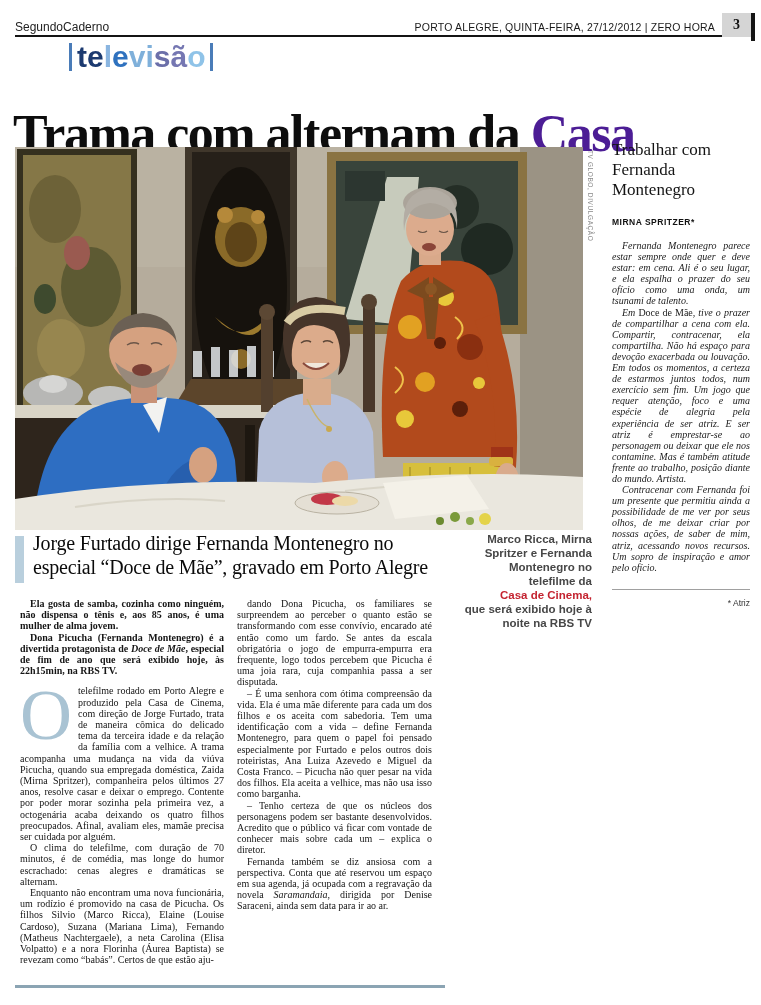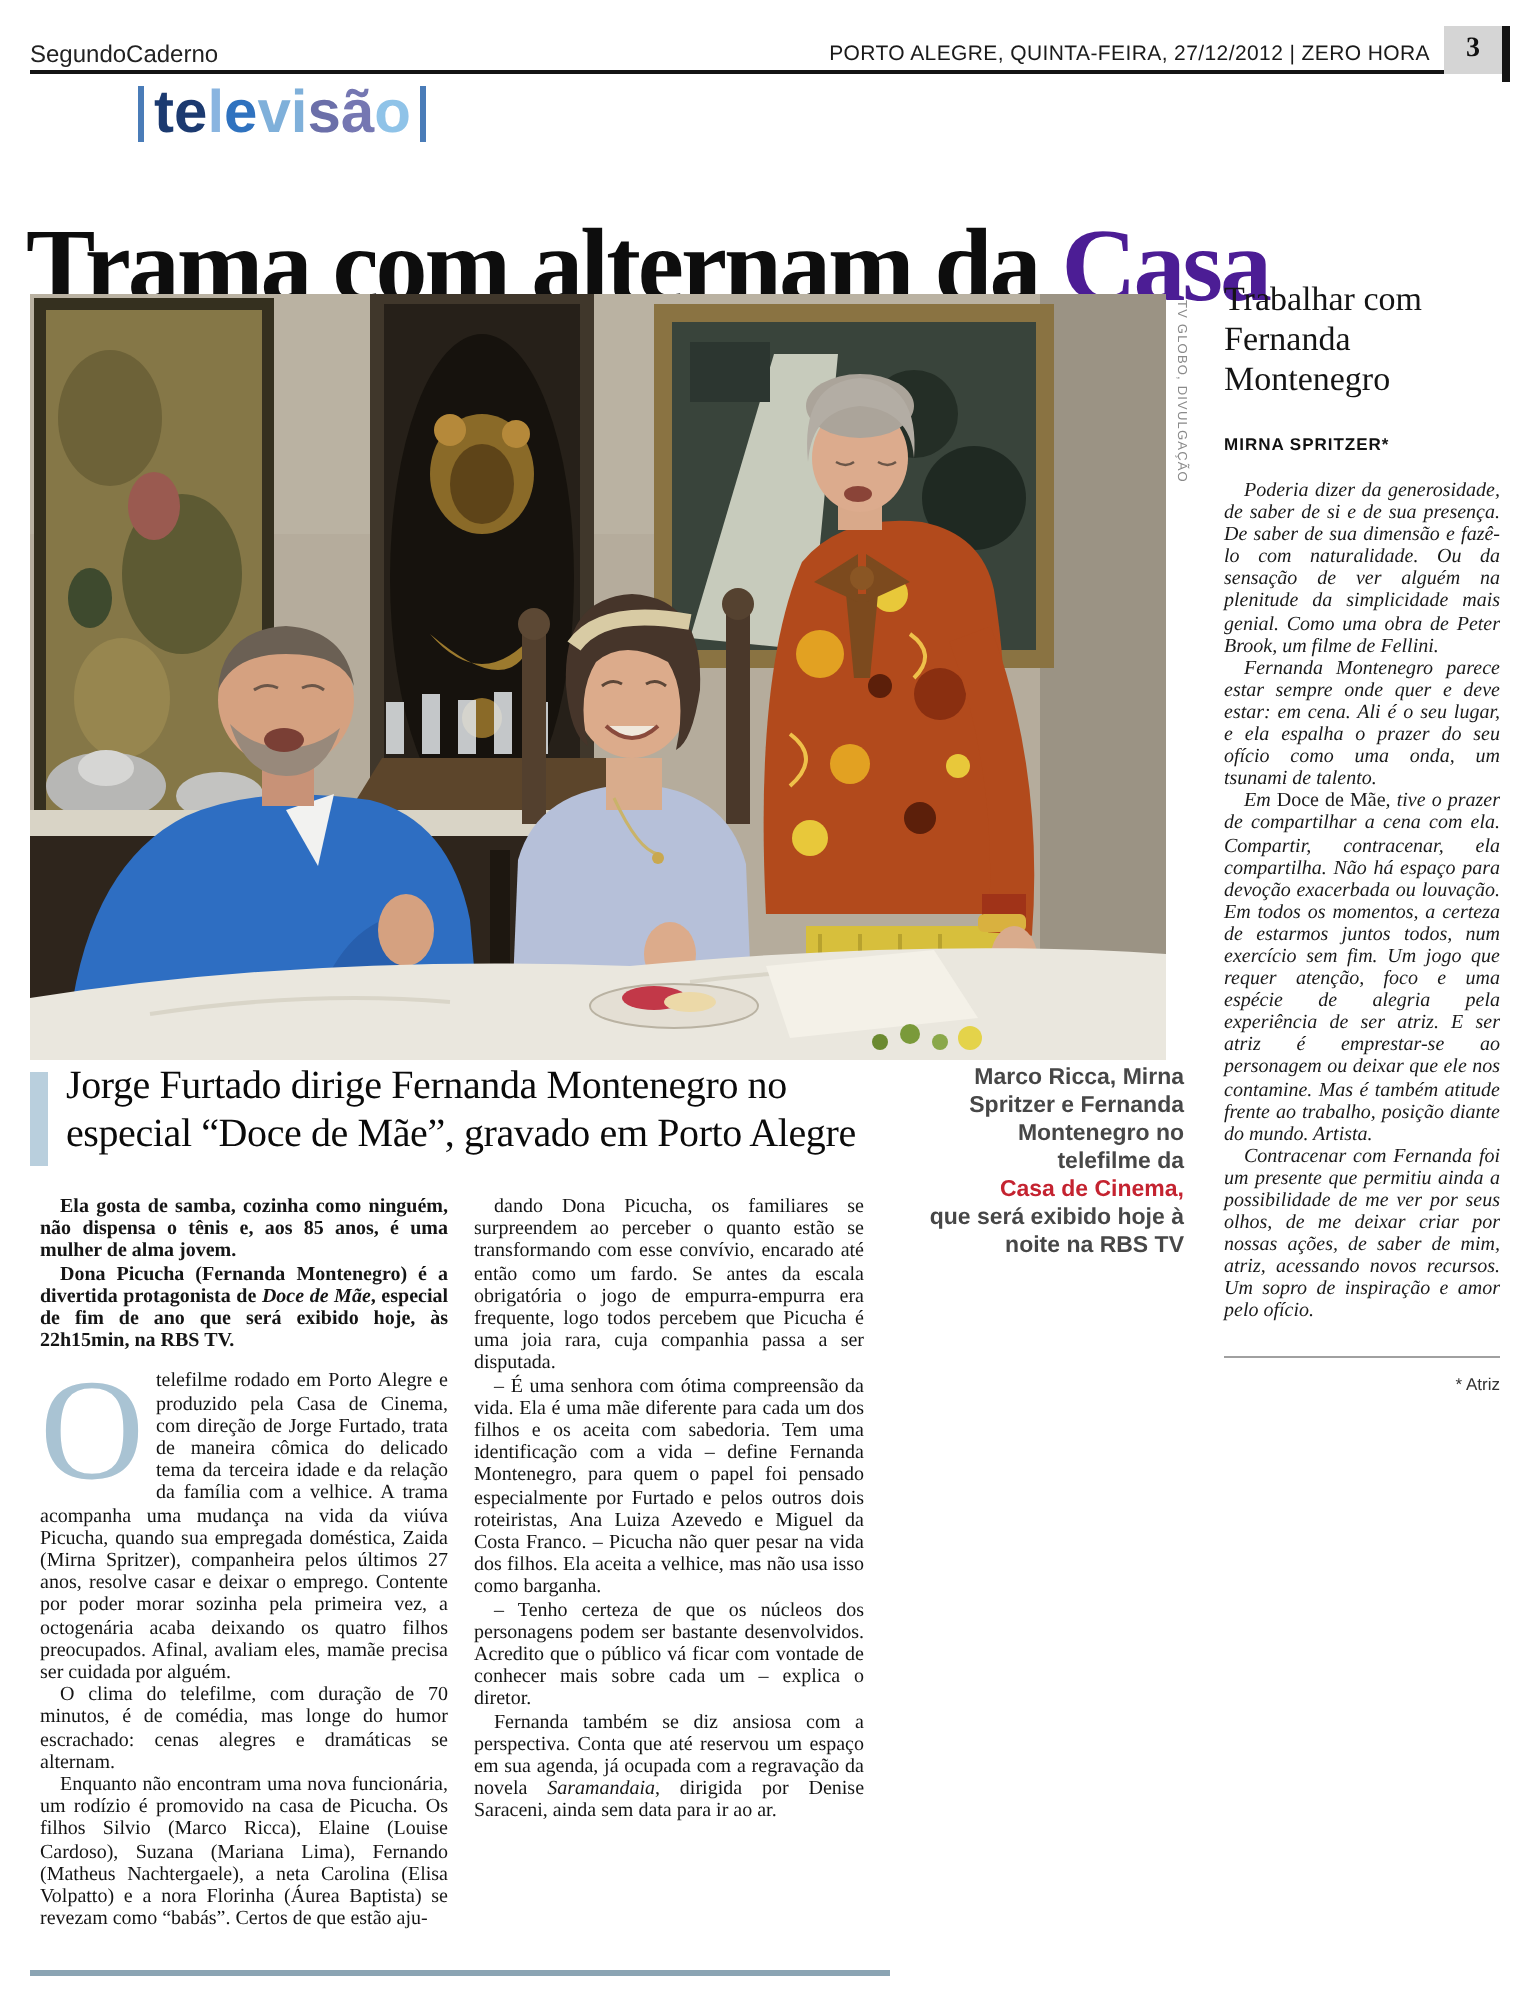--- a/index.html
+++ b/index.html
@@ -241,21 +241,20 @@
       <p>– É uma senhora com ótima compreensão da vida. Ela é uma mãe diferente para cada um dos filhos e os aceita com sabedoria. Tem uma identificação com a vida – define Fernanda Montenegro, para quem o papel foi pensado especialmente por Furtado e pelos outros dois roteiristas, Ana Luiza Azevedo e Miguel da Costa Franco. – Picucha não quer pesar na vida dos filhos. Ela aceita a velhice, mas não usa isso como barganha.</p>
       <p>– Tenho certeza de que os núcleos dos personagens podem ser bastante desenvolvidos. Acredito que o público vá ficar com vontade de conhecer mais sobre cada um – explica o diretor.</p>
       <p>Fernanda também se diz ansiosa com a perspectiva. Conta que até reservou um espaço em sua agenda, já ocupada com a regravação da novela <em>Saramandaia</em>, dirigida por Denise Saraceni, ainda sem data para ir ao ar.</p>
     </div>
   </div>
 
   <div class="opinion">
     <h2 class="opinion-title">Trabalhar com Fernanda Montenegro</h2>
     <div class="opinion-byline">MIRNA SPRITZER*</div>
     <div class="opinion-body">
-      <p>Poderia dizer da generosidade, de saber de si e de sua presença. De saber de sua dimensão e fazê-lo com naturalidade. Ou da sensação de ver alguém na plenitude da simplicidade mais genial. Como uma obra de Peter Brook, um filme de Fellini.</p>
       <p>Fernanda Montenegro parece estar sempre onde quer e deve estar: em cena. Ali é o seu lugar, e ela espalha o prazer do seu ofício como uma onda, um tsunami de talento.</p>
       <p>Em <em>Doce de Mãe</em>, tive o prazer de compartilhar a cena com ela. Compartir, contracenar, ela compartilha. Não há espaço para devoção exacerbada ou louvação. Em todos os momentos, a certeza de estarmos juntos todos, num exercício sem fim. Um jogo que requer atenção, foco e uma espécie de alegria pela experiência de ser atriz. E ser atriz é emprestar-se ao personagem ou deixar que ele nos contamine. Mas é também atitude frente ao trabalho, posição diante do mundo. Artista.</p>
       <p>Contracenar com Fernanda foi um presente que permitiu ainda a possibilidade de me ver por seus olhos, de me deixar criar por nossas ações, de saber de mim, atriz, acessando novos recursos. Um sopro de inspiração e amor pelo ofício.</p>
     </div>
     <hr class="opinion-rule">
     <div class="opinion-foot">* Atriz</div>
   </div>
 
   <div class="bottom-rule" style="background: rgb(139, 164, 179);"></div>
 

